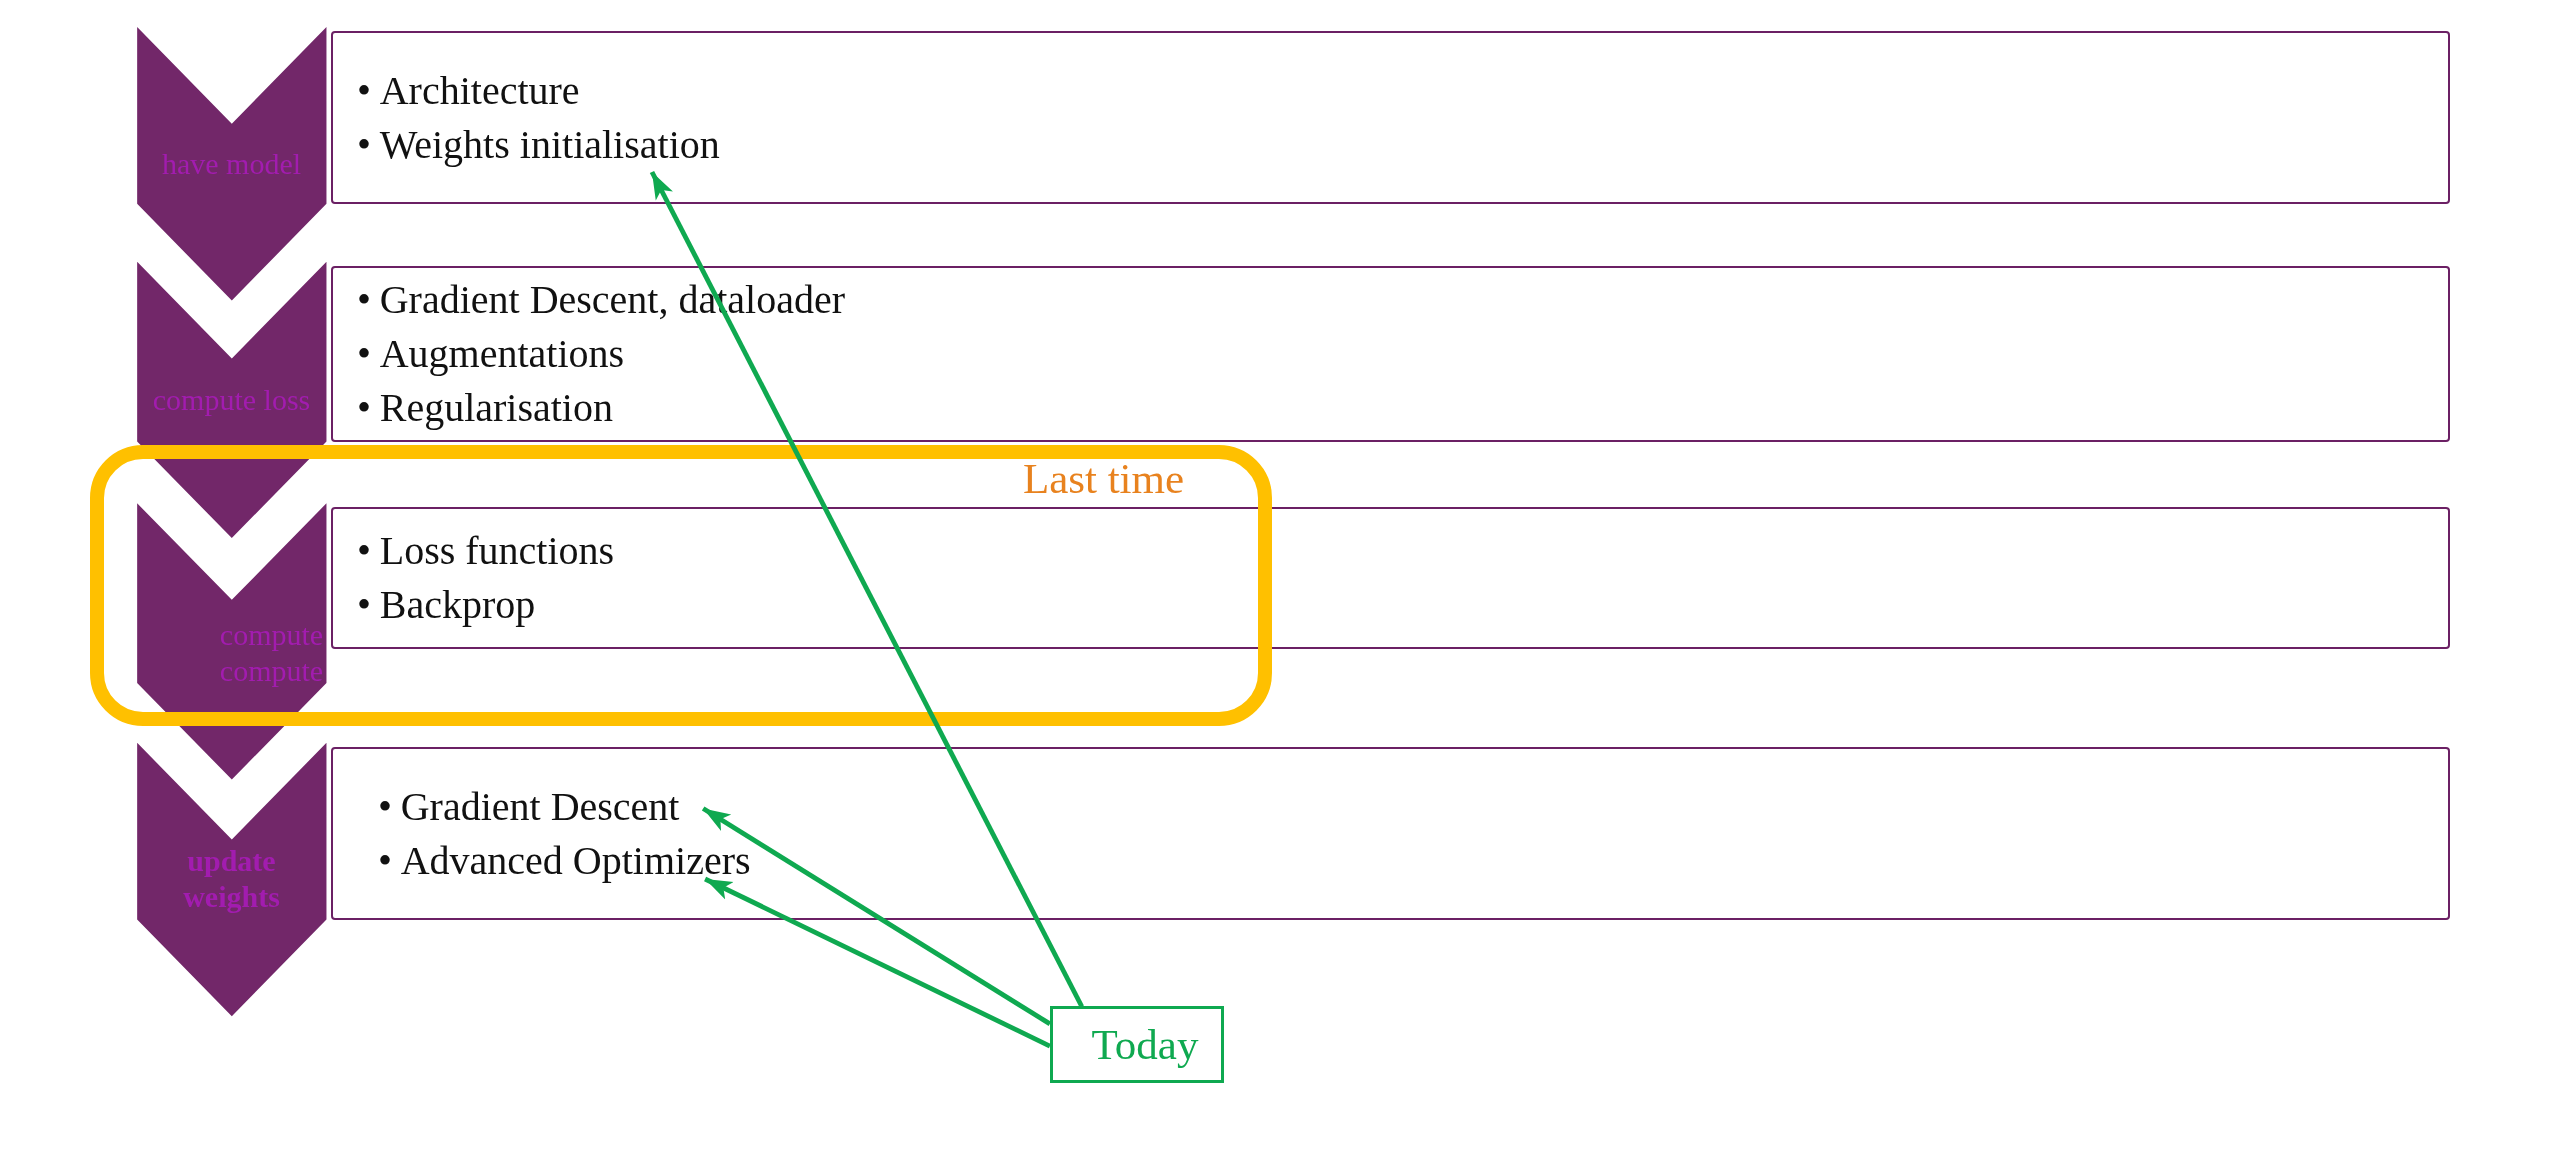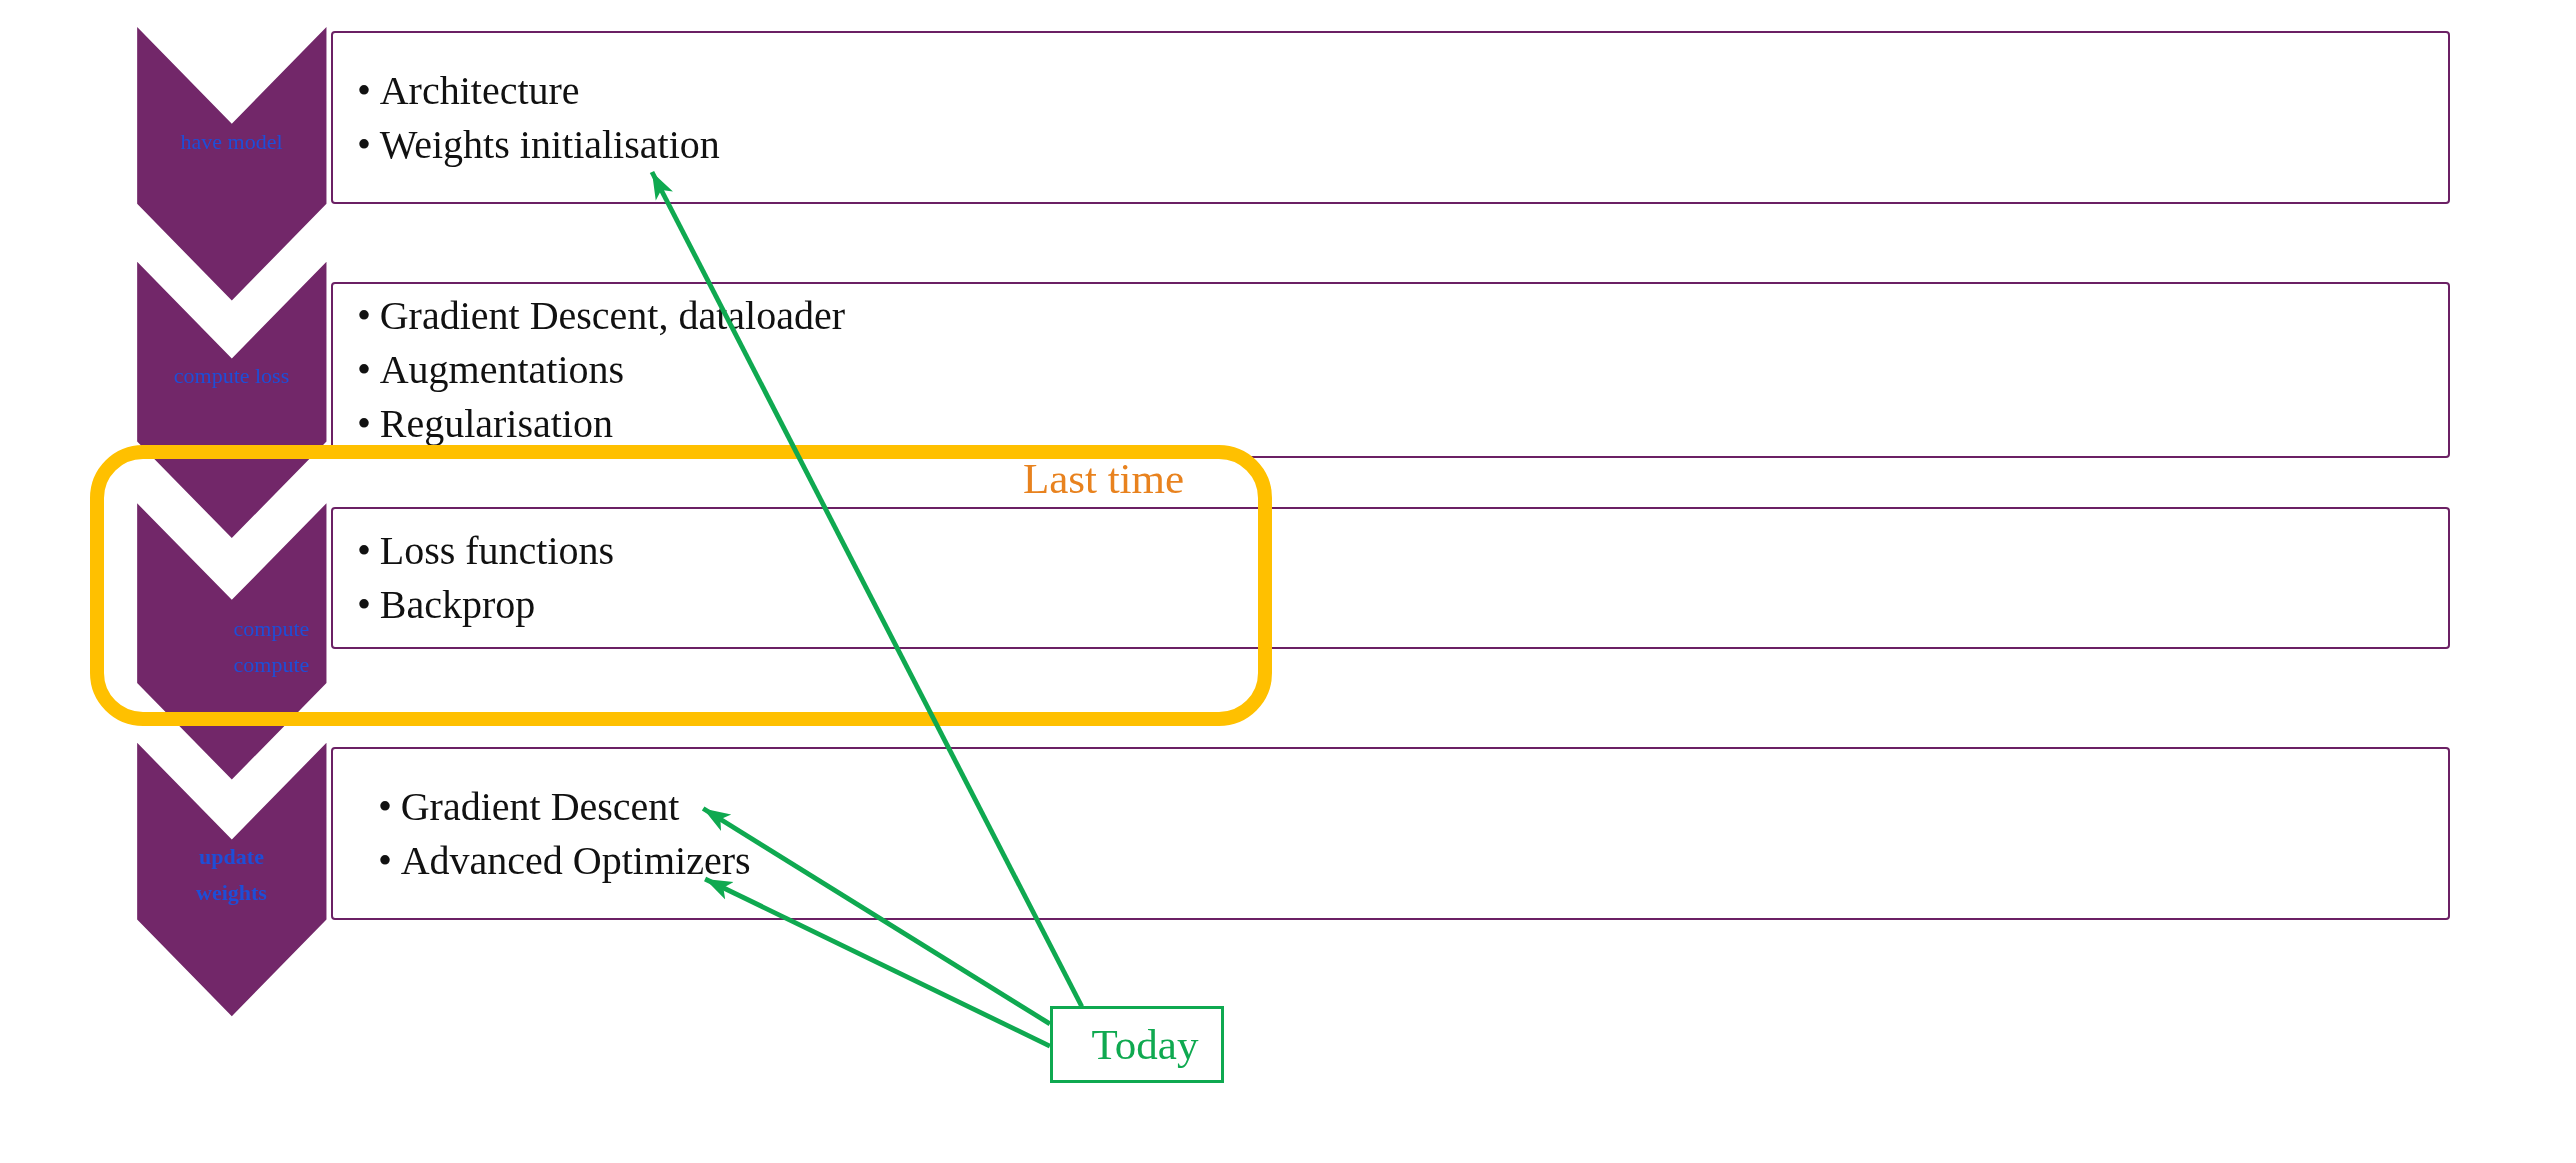--- a/index.html
+++ b/index.html
@@ -9,40 +9,40 @@
     background:#ffffff;
     overflow:hidden;
     font-family:"Liberation Serif","DejaVu Serif",serif;
   }
   svg.layer{position:absolute;left:0;top:0;width:2576px;height:1164px;}
   .chevrons{z-index:1;}
   .chevrons path{fill:#722769;}
 
   .chevlabel{
     position:absolute;left:137px;width:189px;
-    display:flex;flex-direction:column;align-items:center;justify-content:flex-start;
-    color:#1d4ed8;font-size:22px;line-height:36px;text-align:center;
+    display:flex;flex-direction:column;align-items:center;justify-content:center;
+    color:#a21caf;font-size:30px;line-height:36px;text-align:center;
     z-index:2;
   }
   .lbl1{top:124px;height:80px;}
   .lbl2{top:358px;height:83px;}
   .lbl3{top:611px;height:83px;padding-left:40px;}
   .lbl4{top:839px;height:80px;font-weight:bold;}
 
   .box{
     position:absolute;left:331px;width:2119px;
     background:#ffffff;
     border:2.9px solid #6B2064;border-radius:4px;
     box-sizing:border-box;
     display:flex;flex-direction:column;justify-content:center;
     padding-left:24px;
     z-index:2;
   }
   .box1{top:31px;height:173px;}
-  .box2{top:266px;height:176px;margin-top:16px;}
+  .box2{top:266px;height:176px;}
   .box3{top:507px;height:142px;}
   .box4{top:747px;height:173px;padding-left:45px;}
 
   .bullet{
     font-size:40px;line-height:54px;color:#111111;
     white-space:nowrap;
   }
   .bullet::before{
     content:"\2022";
     margin-right:8.7px;

